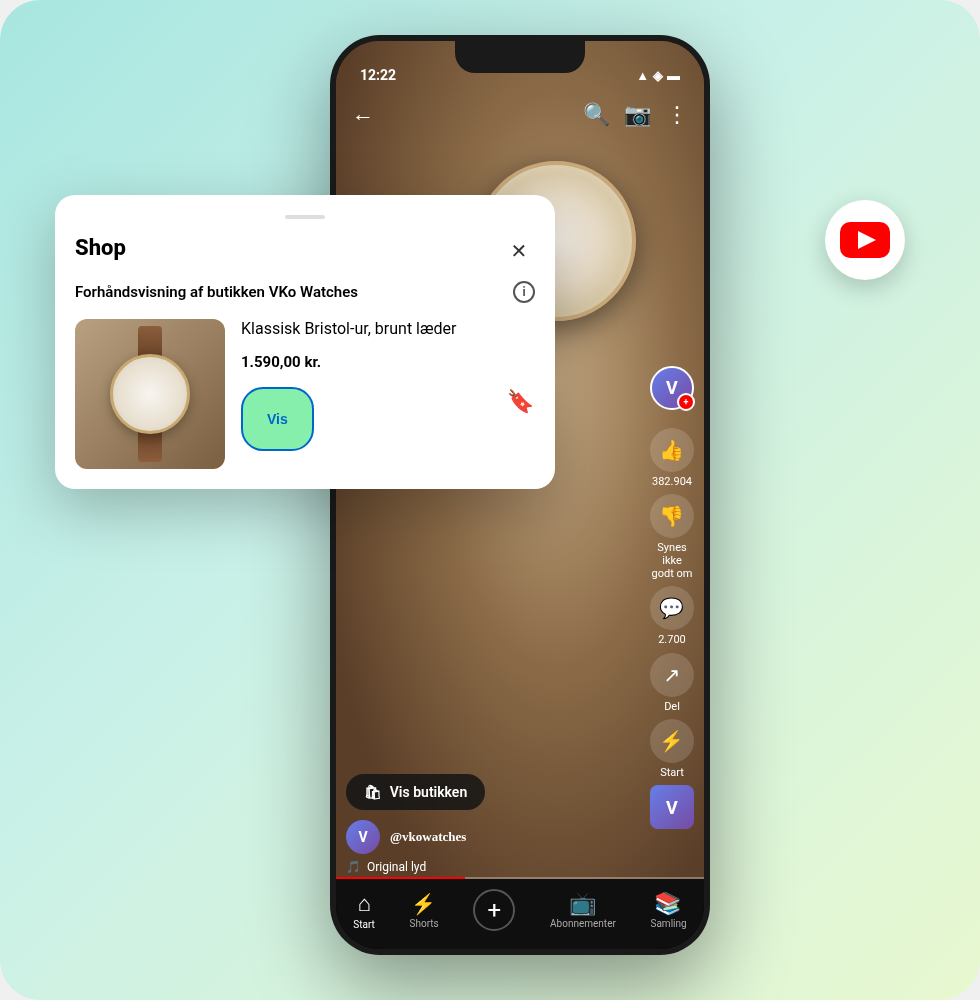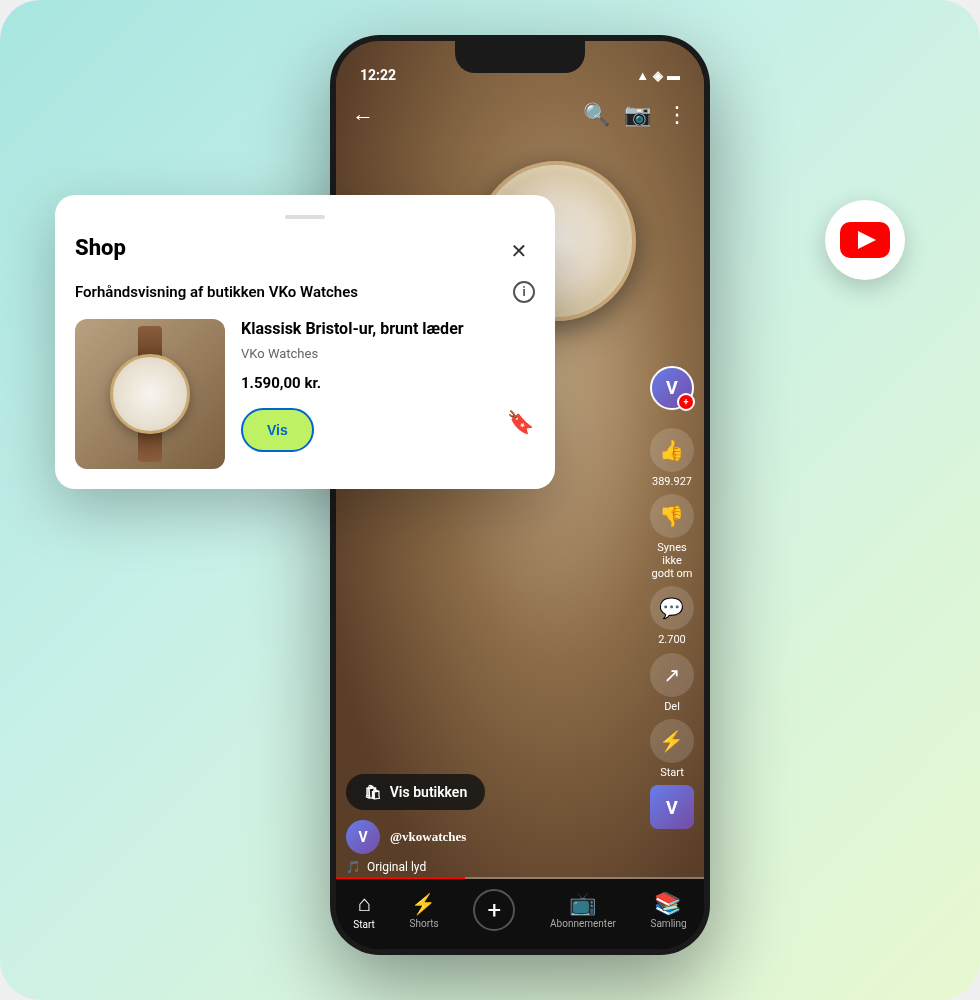--- a/index.html
+++ b/index.html
@@ -463,23 +463,22 @@
       margin: 0 auto;
       margin-top: -2px;
     }
 
     .product-info {
       flex: 1;
     }
 
     .product-name {
       font-size: 16px;
-      font-weight: 700;
+      font-weight: 400;
       color: #000;
-      margin-bottom: 6px;
       line-height: 1.3;
     }
 
     .product-brand {
       font-size: 13px;
       color: #666;
       margin-bottom: 8px;
     }
 
     .product-price {
@@ -490,24 +489,24 @@
       margin-top: 13px;
     }
 
     .product-actions {
       display: flex;
       align-items: flex-start;
       justify-content: space-between;
     }
 
     .vis-btn {
-      background: #bef264;
+      background: #86efac;
       border: 2px solid #0066cc;
       color: #0066cc;
-      padding: 12px 24px;
+      padding: 22px 24px;
       border-radius: 22px;
       font-size: 14px;
       font-weight: 600;
       cursor: pointer;
     }
 
     .bookmark-icon {
       font-size: 22px;
       color: #333;
       cursor: pointer;
@@ -581,21 +580,20 @@
           <div class="watch-strap-top"></div>
           <div class="watch-face"></div>
           <div class="watch-strap-bottom"></div>
         </div>
       </div>
       <div class="product-info">
         <div class="product-name">
           <span>Klassisk Bristol-ur,
 brunt læder</span>
         </div>
-        <div class="product-brand">VKo Watches</div>
         <div class="product-price">1.590,00 kr.</div>
         <div class="product-actions">
           <button class="vis-btn">Vis</button>
           <span class="bookmark-icon">🔖</span>
         </div>
       </div>
     </div>
   </div>
 
   <div class="phone">
@@ -632,21 +630,21 @@
           <div class="channel-avatar-side">
             V
             <div class="subscribe-dot">
               <span style="color:#fff;font-size:9px;font-weight:700;">+</span>
             </div>
           </div>
         </div>
 
         <div class="action-btn" style="margin-top:12px;">
           <div class="action-icon-circle">👍</div>
-          <span class="action-label">389.927</span>
+          <span class="action-label">382.904</span>
         </div>
 
         <div class="action-btn">
           <div class="action-icon-circle">👎</div>
           <span class="action-label">Synes<br>ikke<br>godt om</span>
         </div>
 
         <div class="action-btn">
           <div class="action-icon-circle">💬</div>
           <span class="action-label">2.700</span>

